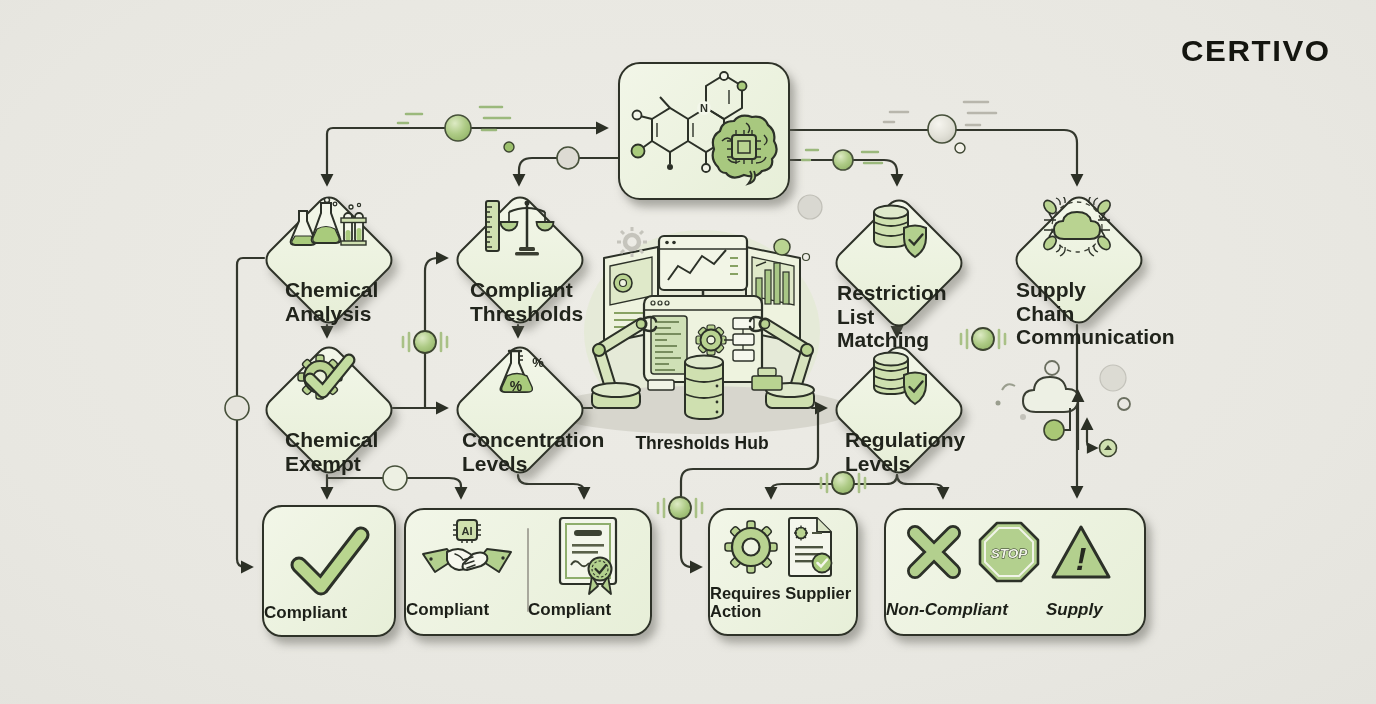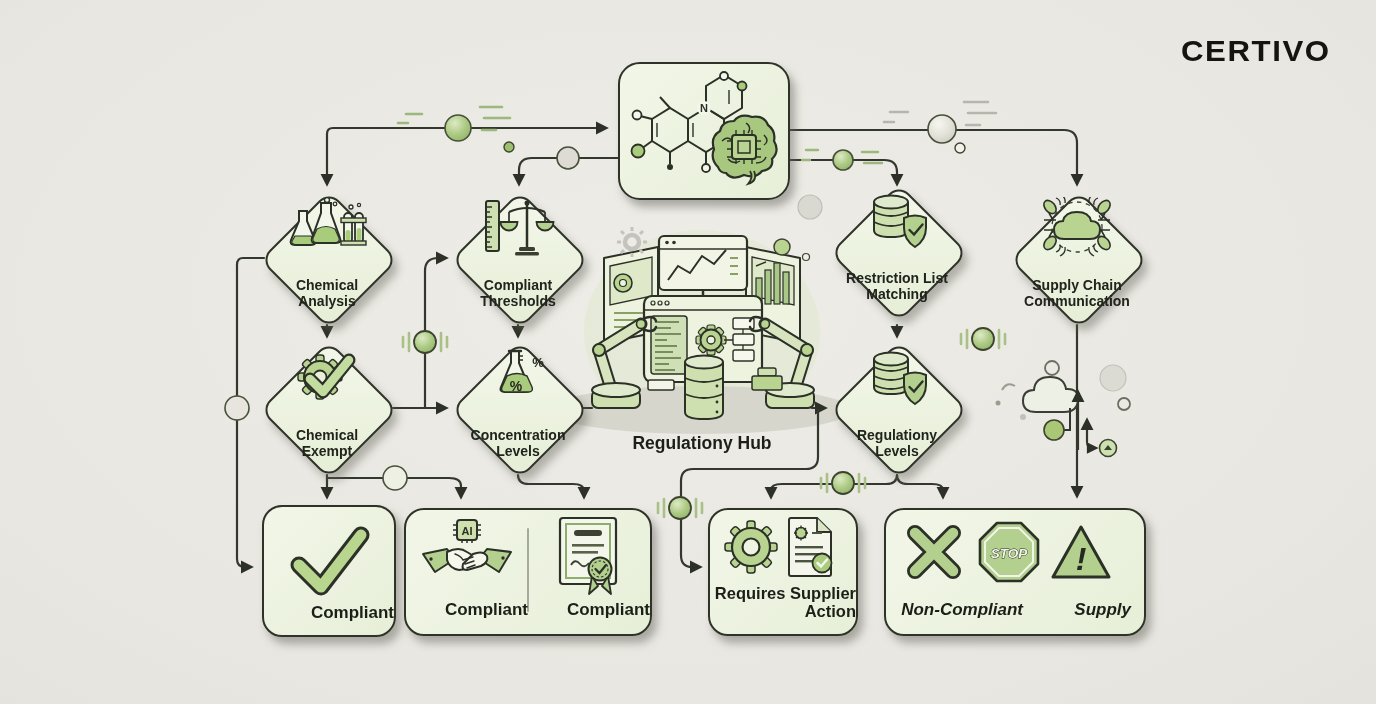--- a/index.html
+++ b/index.html
@@ -9,31 +9,31 @@
   svg{display:block;}
   .layer{position:absolute;left:0;top:0;}
   
   .logo{position:absolute;left:1181px;top:34px;font-size:30px;font-weight:800;
     letter-spacing:1.5px;color:#14150f;transform:scaleX(1.04);transform-origin:left center;}
   
   .obox{position:absolute;border:2.2px solid #2e3228;border-radius:20px;
     background:linear-gradient(135deg,#f2f6e8 0%,#e7efd8 100%);
     box-shadow:5px 7px 8px rgba(104,104,95,.5);}
   .hubbox{border-radius:22px;display:flex;align-items:center;justify-content:center;}
-  .blabel{position:absolute;text-align:right;font-weight:700;font-size:17px;color:#1c1f18;line-height:1.12;}
+  .blabel{position:absolute;text-align:left;font-weight:700;font-size:17px;color:#1c1f18;line-height:1.12;}
   .icn{position:absolute;}
   
   .diamond{position:absolute;width:160px;height:150px;}
   .dshape{position:absolute;left:33px;top:28px;width:94px;height:94px;transform:rotate(45deg);
     border:2.2px solid #2e3228;border-radius:14px;
     background:linear-gradient(135deg,#f3f7ea 0%,#e6eed6 100%);
     box-shadow:8.5px 1.5px 8px rgba(104,104,95,.45);}
   .dicon{position:absolute;left:0;right:0;top:14px;display:flex;justify-content:center;}
-  .dlabel{position:absolute;top:95px;left:50%;transform:translateX(-50%);text-align:center;
-    font-weight:700;font-size:14px;line-height:1.12;color:#21241c;}
+  .dlabel{position:absolute;top:95px;left:50%;transform:translateX(-50%);text-align:left;
+    font-weight:700;font-size:21px;line-height:1.12;color:#21241c;}
   .divider{position:absolute;width:2px;background:#a8a89c;border-radius:1px;}
   .hublabel{position:absolute;left:617px;top:433px;width:170px;text-align:center;
     font-weight:700;font-size:17.5px;color:#1c1f18;}
 </style>
 </head>
 <body>
 
 <div class="stage">
 
   <svg class="layer" width="1376" height="704" viewBox="0 0 1376 704">
@@ -280,21 +280,21 @@
         <path d="M29,15 V25 M65,15 V25" stroke="#2c3128" stroke-width="1.7"></path>
         <path d="M20.5,25 A8.5,8.5 0 0 0 37.5,25 Z" fill="#b3d08e" stroke="#2c3128" stroke-width="1.8"></path>
         <path d="M56.5,25 A8.5,8.5 0 0 0 73.5,25 Z" fill="#b3d08e" stroke="#2c3128" stroke-width="1.8"></path>
         <rect x="39" y="50" width="16" height="4" rx="1.5" fill="#3a3e31"></rect>
         <rect x="35" y="55" width="24" height="3.5" rx="1.5" fill="#3a3e31"></rect>
       </svg>
     </div>
     <div class="dlabel" style="width:96px;">Compliant Thresholds</div>
   </div>
 
-  <div class="diamond" style="left:817px;top:176px;">
+  <div class="diamond" style="left:817px;top:186px;">
     <div class="dshape"></div>
     <div class="dicon">
       <svg width="66" height="60" viewBox="0 0 66 60">
         <path d="M10,12 V40 Q10,47 27,47 Q44,47 44,40 V12" fill="#cfe0b0" stroke="#2c3128" stroke-width="2"></path>
         <ellipse cx="27" cy="12" rx="17" ry="6.5" fill="#dfe9cc" stroke="#2c3128" stroke-width="2"></ellipse>
         <path d="M10,22 Q27,30 44,22 M10,32 Q27,40 44,32" fill="none" stroke="#2c3128" stroke-width="1.8"></path>
         <path d="M40,28 Q51,23 62,28 V38 Q62,50 51,57 Q40,50 40,38 Z" fill="#b3d08e" stroke="#2c3128" stroke-width="2"></path>
         <path d="M45.5,40 l4.5,4.5 l8.5,-10" fill="none" stroke="#2c3128" stroke-width="2.4" stroke-linecap="round"></path>
       </svg>
     </div>
@@ -364,21 +364,21 @@
         <path d="M10,12 V40 Q10,47 27,47 Q44,47 44,40 V12" fill="#cfe0b0" stroke="#2c3128" stroke-width="2"></path>
         <ellipse cx="27" cy="12" rx="17" ry="6.5" fill="#dfe9cc" stroke="#2c3128" stroke-width="2"></ellipse>
         <path d="M10,20 Q27,28 44,20 M10,29 Q27,37 44,29 M10,38 Q27,46 44,38" fill="none" stroke="#2c3128" stroke-width="1.8"></path>
         <path d="M40,28 Q51,23 62,28 V38 Q62,50 51,57 Q40,50 40,38 Z" fill="#b3d08e" stroke="#2c3128" stroke-width="2"></path>
         <path d="M45.5,40 l4.5,4.5 l8.5,-10" fill="none" stroke="#2c3128" stroke-width="2.4" stroke-linecap="round"></path>
       </svg>
     </div>
     <div class="dlabel" style="width:104px;">Regulationy Levels</div>
   </div>
 
-  <div class="hublabel">Regulationy Hub</div>
+  <div class="hublabel">Thresholds Hub</div>
 
   <div class="obox" style="left:262px;top:505px;width:130px;height:128px;">
     <svg class="icn" style="left:21px;top:16px;" width="88" height="74" viewBox="0 0 88 74">
       <path d="M14,42 L36,64 L76,12" fill="none" stroke="#2c3128" stroke-width="17" stroke-linecap="round" stroke-linejoin="round"></path>
       <path d="M14,42 L36,64 L76,12" fill="none" stroke="#b9d68f" stroke-width="11" stroke-linecap="round" stroke-linejoin="round"></path>
     </svg>
     <div class="blabel" style="left:0;right:0;top:96px;">Compliant</div>
   </div>
 
   <div class="obox" style="left:404px;top:508px;width:244px;height:124px;">

